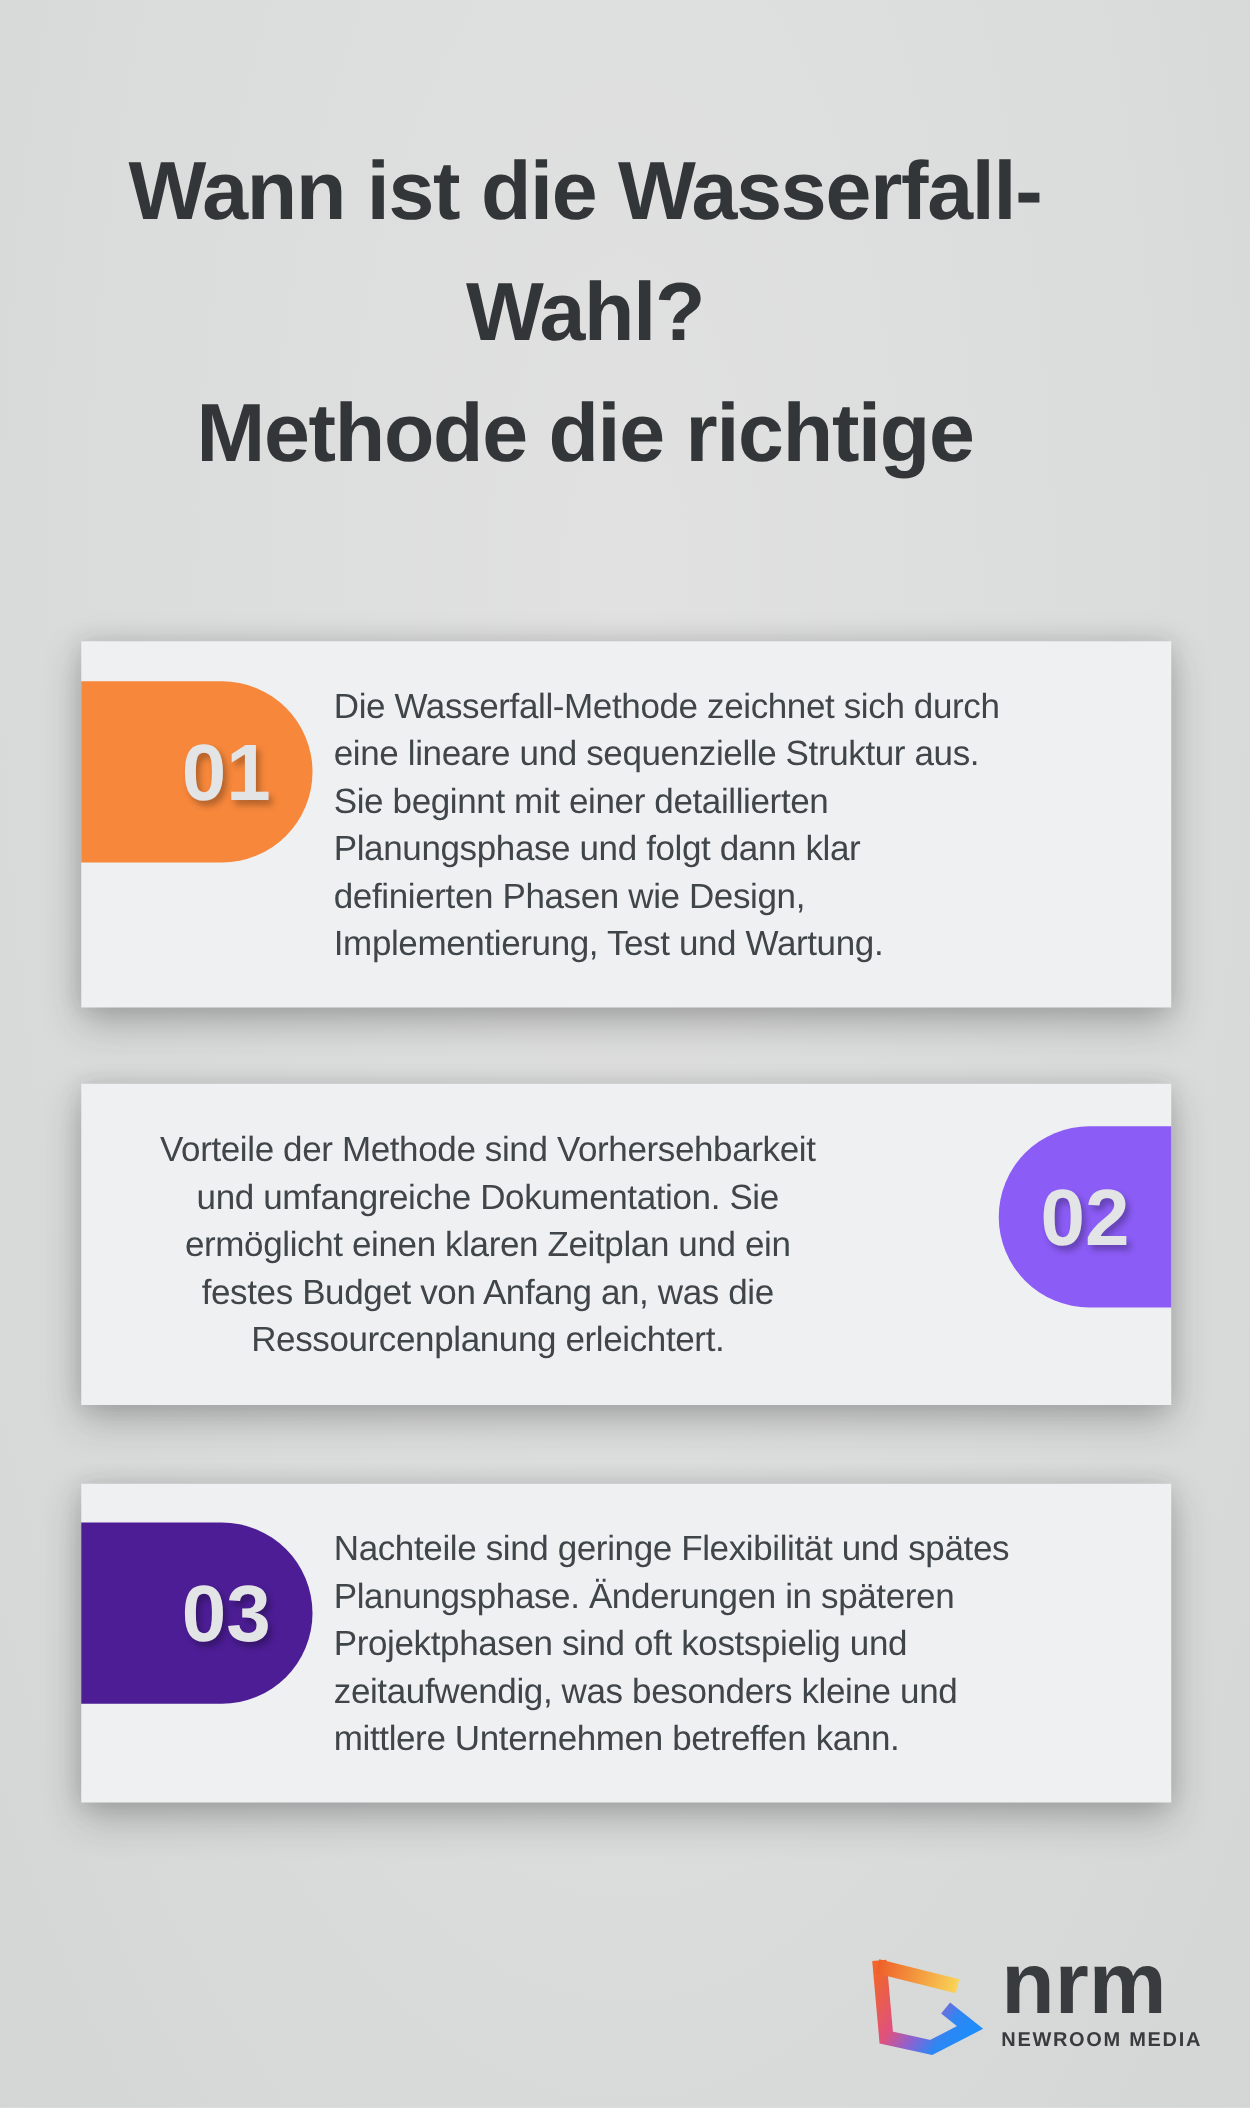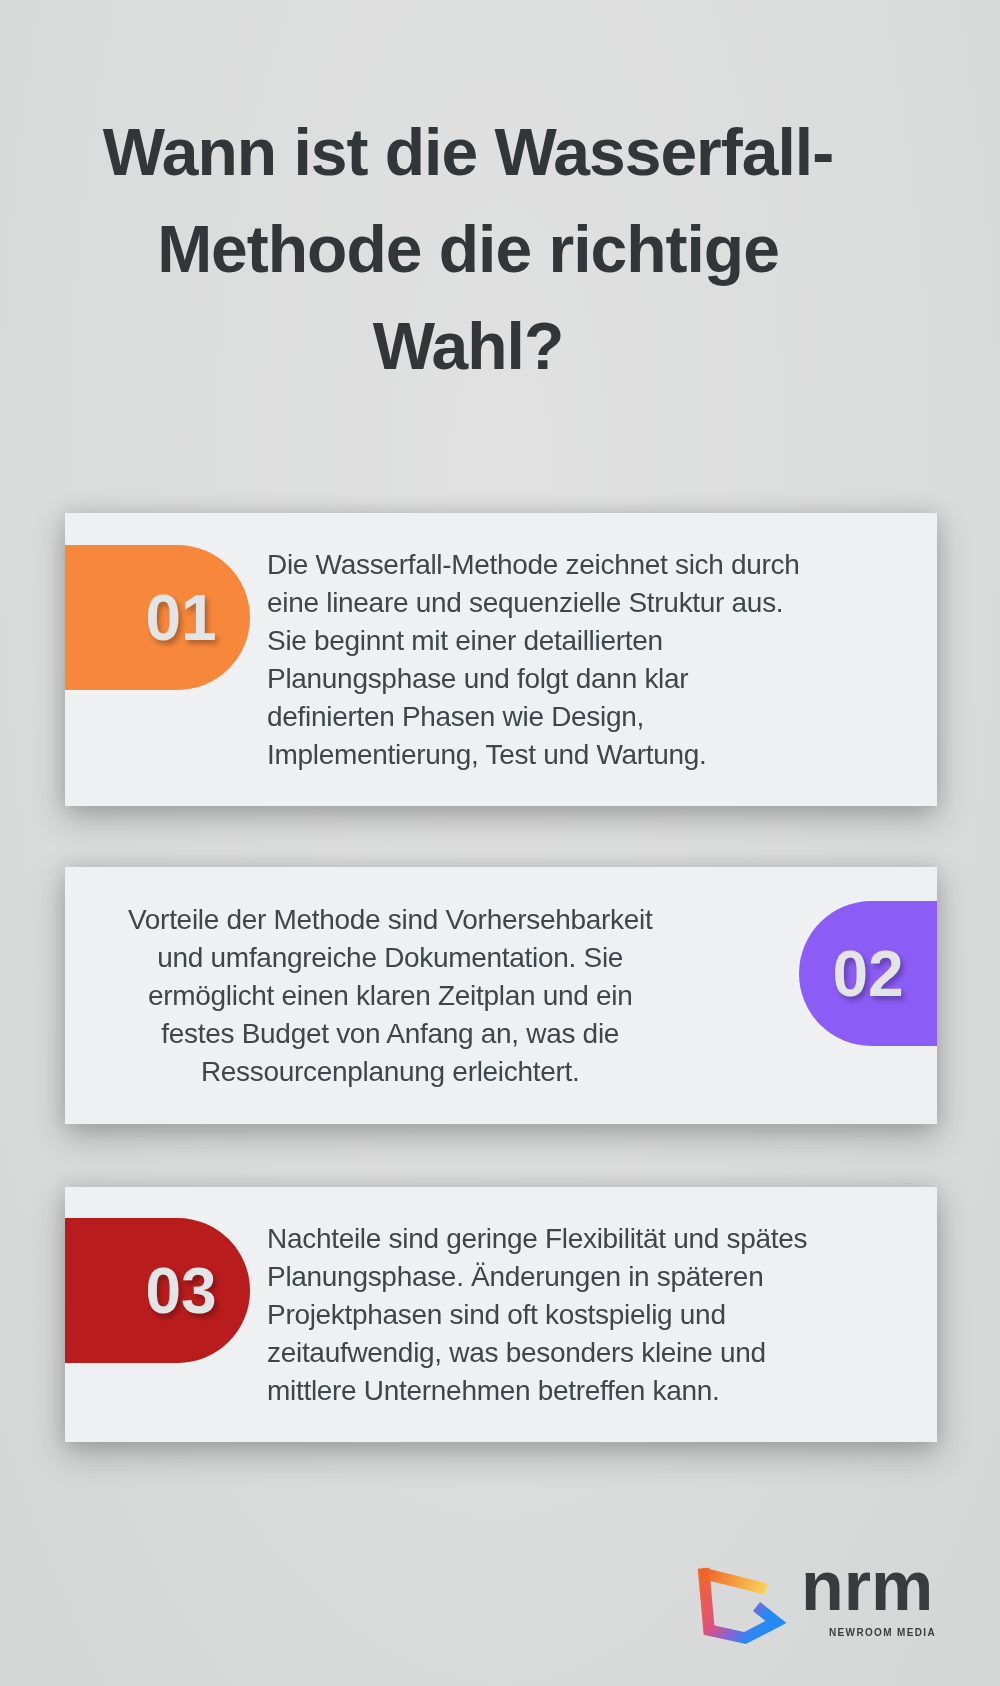--- a/index.html
+++ b/index.html
@@ -42,33 +42,33 @@
   .card-1 .card-text, .card-3 .card-text { left:202px; }
   .card-2 .card-text { left:63px;text-align:center; }
   .text-line { white-space:nowrap; }
   .logo-mark { position:absolute; left:688px; top:1560px; }
   .logo-brand {
     position:absolute; left:801px; top:1551px;
     font-size:70px; line-height:70px; font-weight:700; color:#393C3E;
   }
   .logo-tagline {
     position:absolute; left:801px; top:1626px;
-    font-size:10px; line-height:14px; font-weight:700;
-    letter-spacing:1.35px; color:#393C3E; white-space:nowrap;margin-left:28px;
+    font-size:16px; line-height:14px; font-weight:700;
+    letter-spacing:1.35px; color:#393C3E; white-space:nowrap;
   }
 </style>
 </head>
 <body>
 
 <div class="poster">
 
   <div class="title">
     <div>Wann ist die Wasserfall-</div>
+    <div>Wahl?</div>
     <div>Methode die richtige</div>
-    <div>Wahl?</div>
   </div>
 
   <div class="card card-1">
     <div class="badge badge-left" style="background-color: rgb(246, 135, 59);">01</div>
     <div class="card-text">
       <div class="text-line">Die Wasserfall-Methode zeichnet sich durch</div>
       <div class="text-line">eine lineare und sequenzielle Struktur aus.</div>
       <div class="text-line">Sie beginnt mit einer detaillierten</div>
       <div class="text-line">Planungsphase und folgt dann klar</div>
       <div class="text-line">definierten Phasen wie Design,</div>
@@ -81,21 +81,21 @@
     <div class="card-text">
       <div class="text-line">Vorteile der Methode sind Vorhersehbarkeit</div>
       <div class="text-line">und umfangreiche Dokumentation. Sie</div>
       <div class="text-line">ermöglicht einen klaren Zeitplan und ein</div>
       <div class="text-line">festes Budget von Anfang an, was die</div>
       <div class="text-line">Ressourcenplanung erleichtert.</div>
     </div>
   </div>
 
   <div class="card card-3">
-    <div class="badge badge-left" style="background-color: #b91c1c;">03</div>
+    <div class="badge badge-left" style="background-color: #4c1d95;">03</div>
     <div class="card-text">
       <div class="text-line">Nachteile sind geringe Flexibilität und spätes</div>
       <div class="text-line">Planungsphase. Änderungen in späteren</div>
       <div class="text-line">Projektphasen sind oft kostspielig und</div>
       <div class="text-line">zeitaufwendig, was besonders kleine und</div>
       <div class="text-line">mittlere Unternehmen betreffen kann.</div>
     </div>
   </div>
 
   <svg class="logo-mark" width="110" height="100" viewBox="0 0 110 100">

